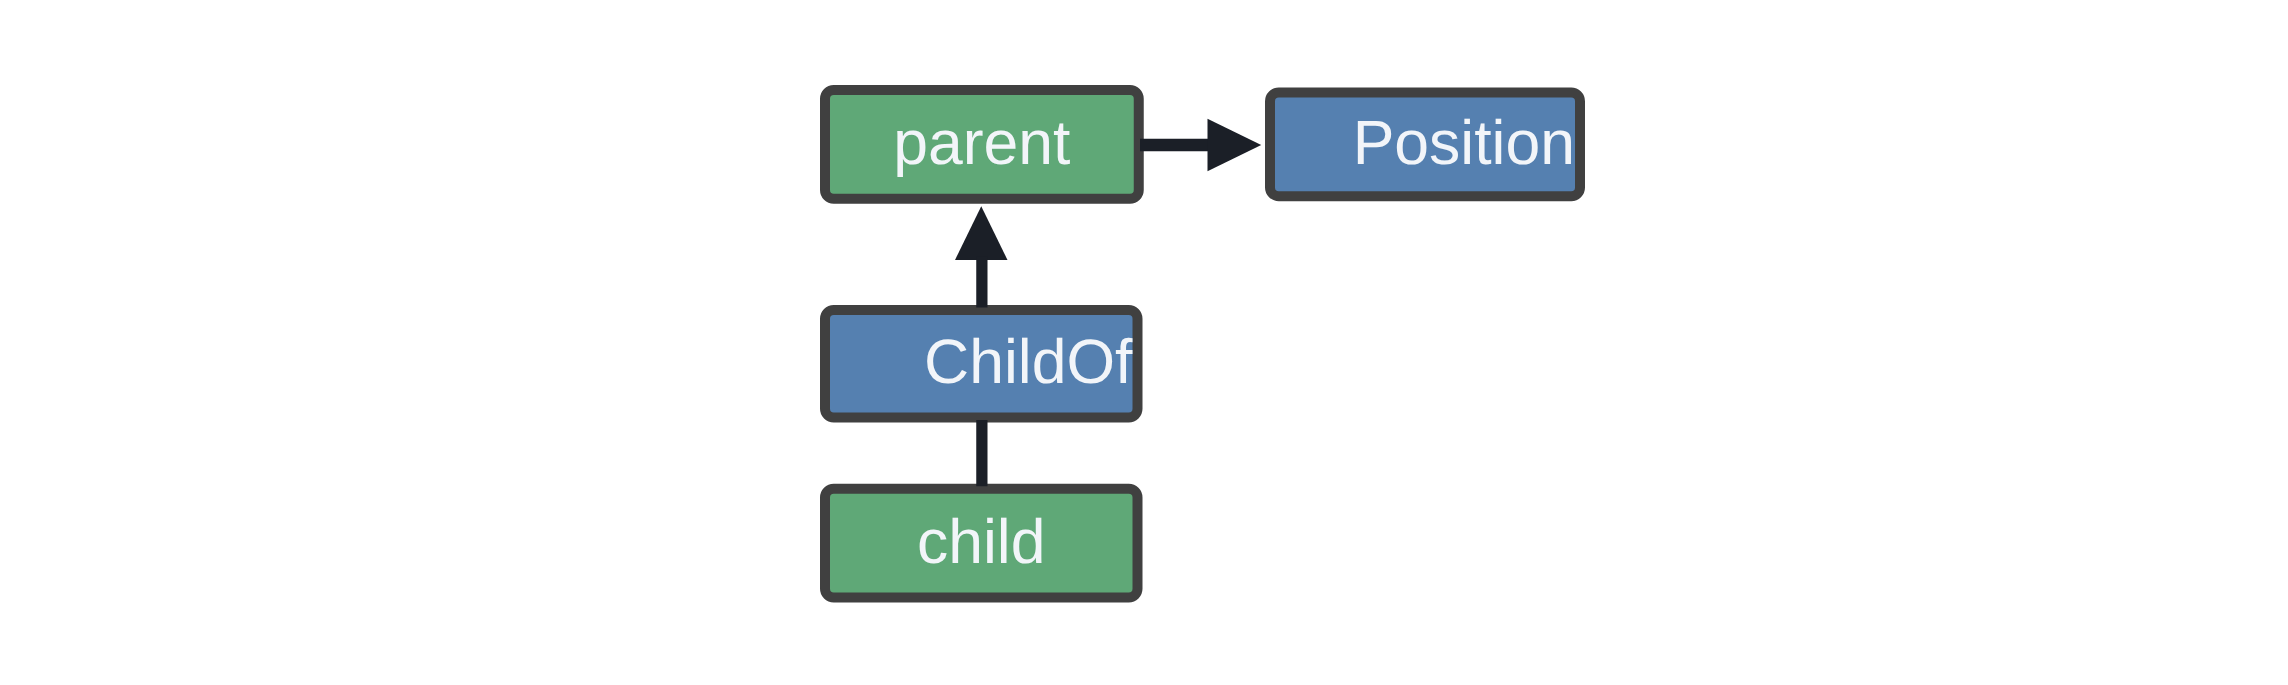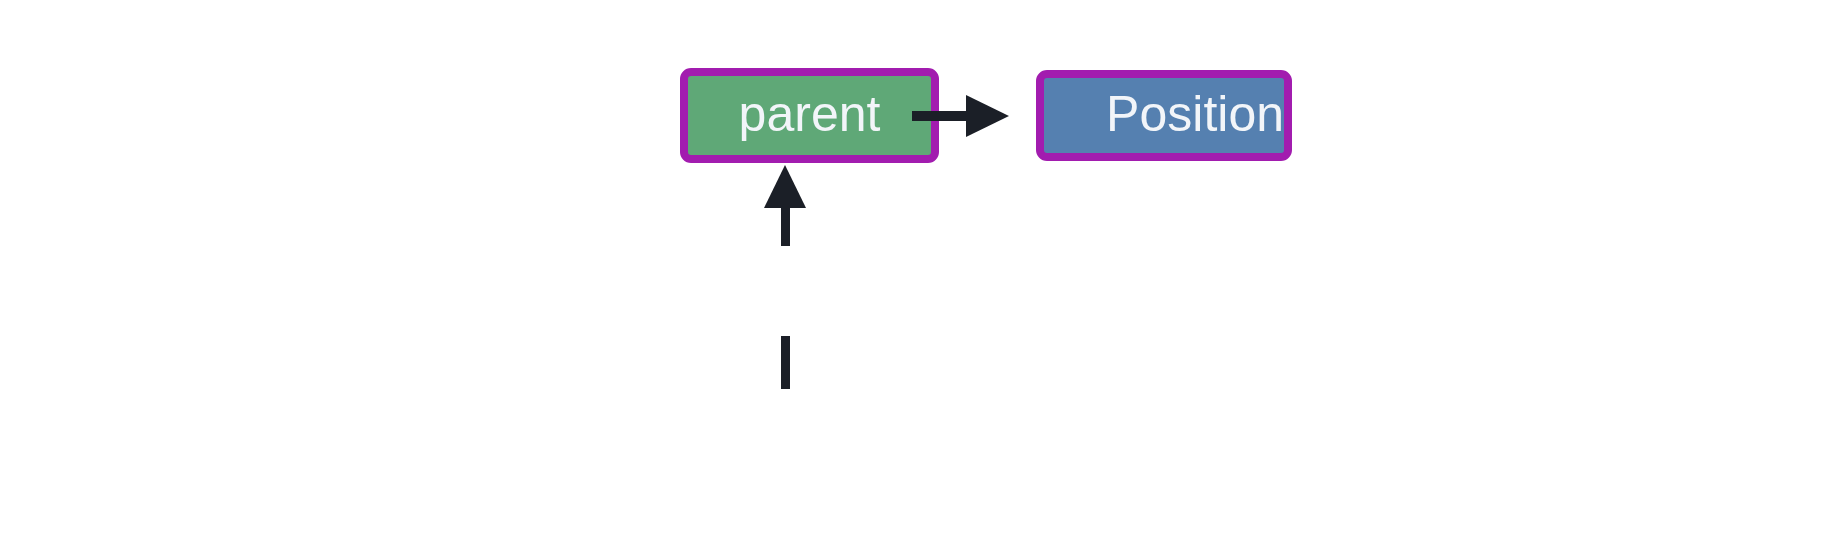--- a/index.html
+++ b/index.html
@@ -11,26 +11,25 @@
     position: relative;
     width: 1830px;
     height: 548px;
     background: #ffffff;
     overflow: hidden;
     font-family: "Liberation Sans", sans-serif;
   }
   .node {
     position: absolute;
     box-sizing: border-box;
-    border: 8px solid #a21caf;
+    border: 8px solid #404040;
     border-radius: 11px;
     display: flex;
     align-items: center;
     justify-content: center;
-    margin-left: 24px;
   }
   .node .label {
     color: #f2f5f9;
     font-size: 50px;
     line-height: 1;
     padding-bottom: 4px;
     white-space: nowrap;
   }
   .node-green { background: #5fa877; }
   .node-blue  { background: #5580b0; justify-content: flex-end; }
@@ -77,21 +76,27 @@
 <div class="canvas">
 
   <div class="node node-green" id="node-parent">
     <span class="label">parent</span>
   </div>
 
   <div class="node node-blue" id="node-position">
     <span class="label">Position</span>
   </div>
 
+  <div class="node node-blue" id="node-childof">
+    <span class="label">ChildOf</span>
+  </div>
 
+  <div class="node node-green" id="node-child">
+    <span class="label">child</span>
+  </div>
 
   <div class="edge-shaft" id="edge-parent-position-shaft"></div>
   <div class="arrowhead" id="edge-parent-position-head"></div>
 
   <div class="arrowhead" id="edge-childof-parent-head"></div>
   <div class="edge-shaft" id="edge-childof-parent-shaft"></div>
 
   <div class="edge-shaft" id="edge-child-childof-shaft"></div>
 
 </div>

